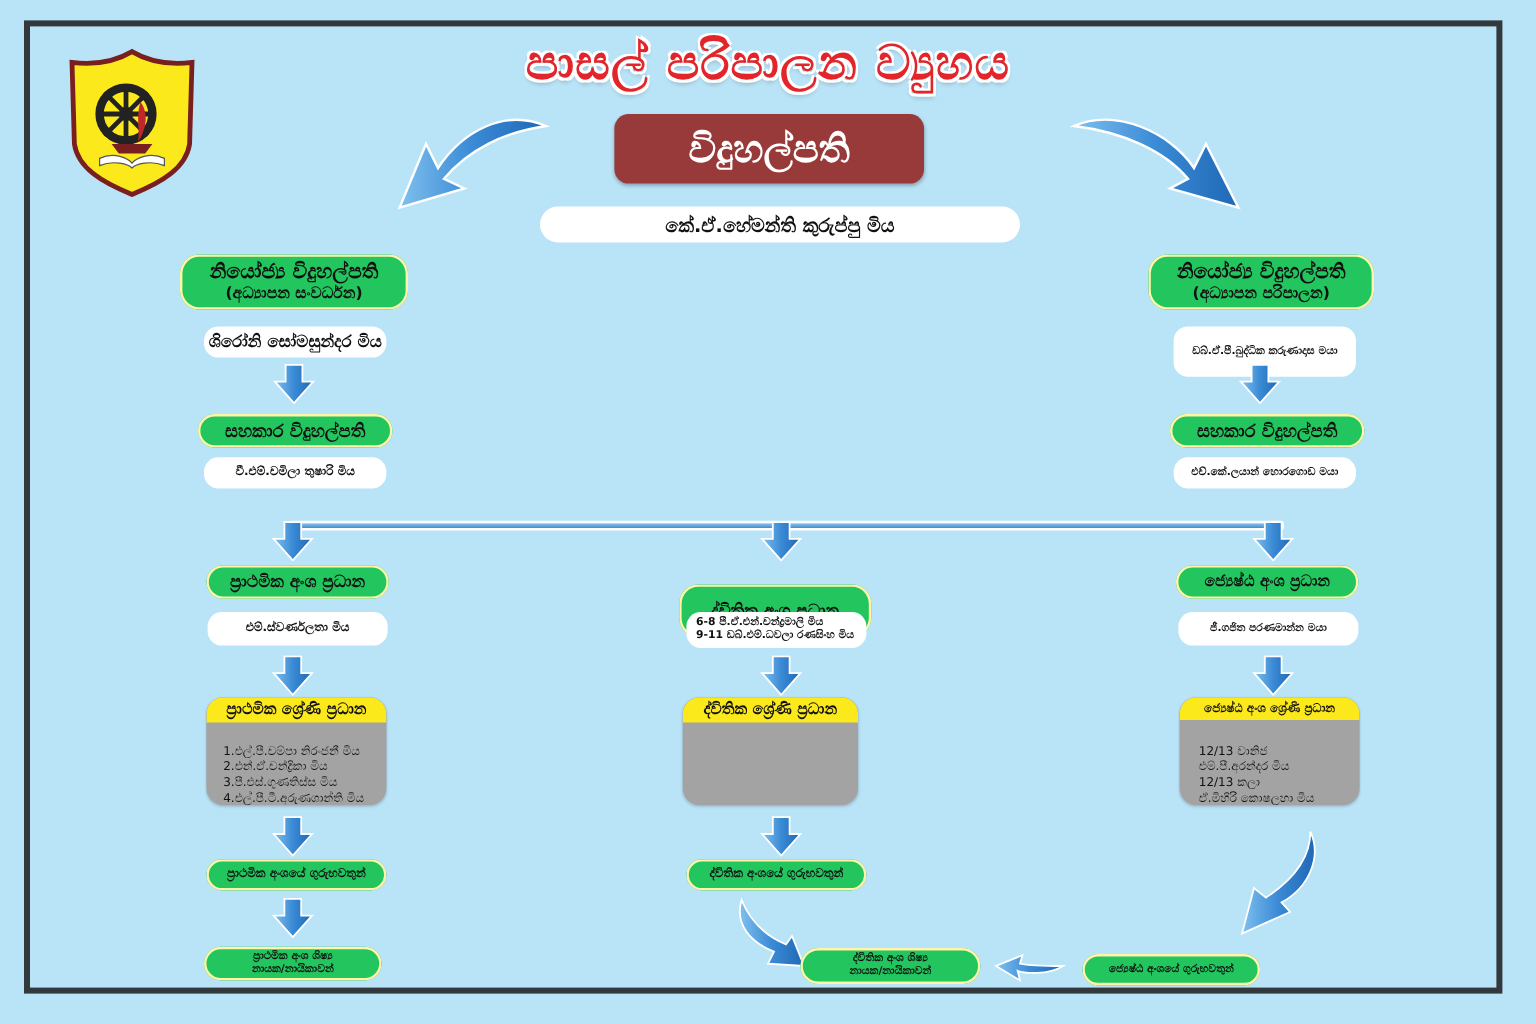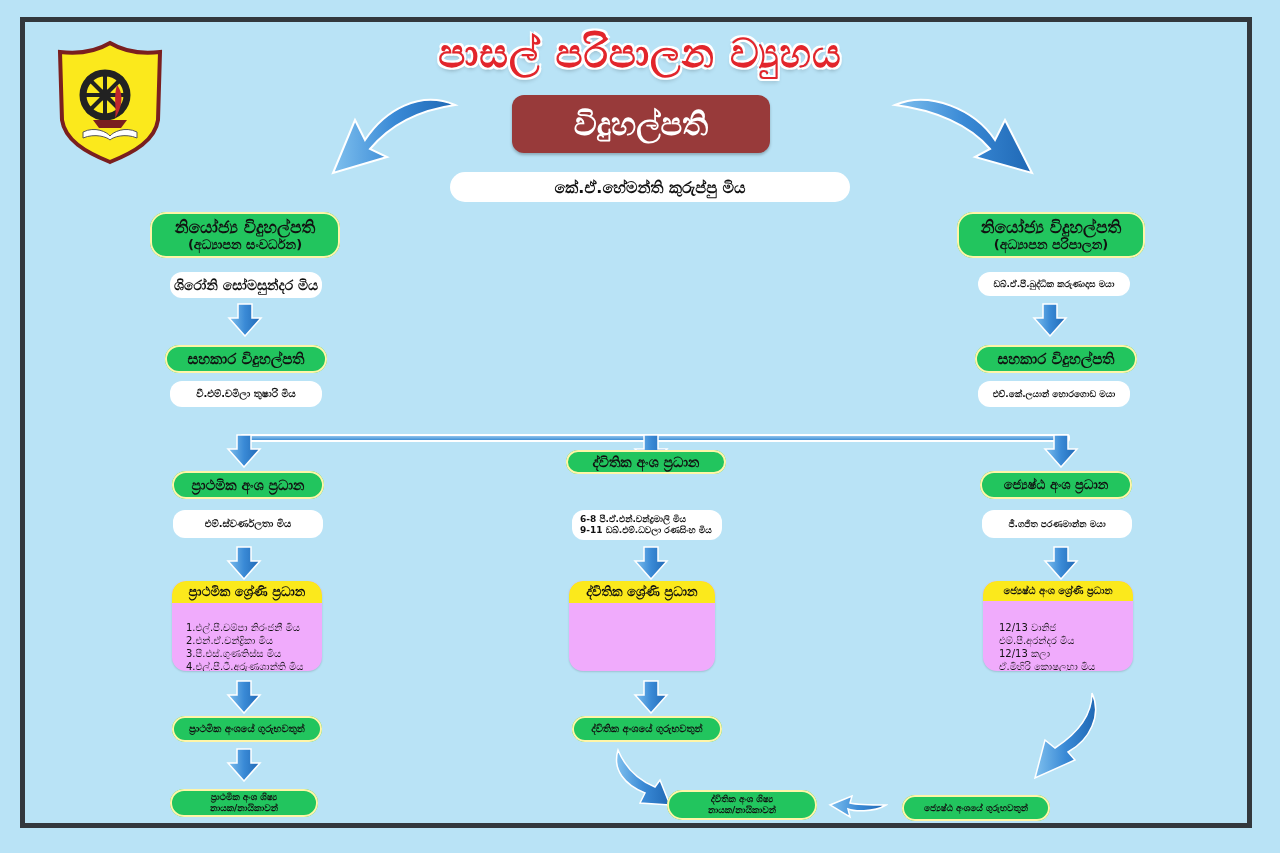--- a/index.html
+++ b/index.html
@@ -39,21 +39,21 @@
     box-shadow: 0 0 0 2px #fff5a8 inset;
     line-height: 1.2;
   }
   .wpill {
     background: #fff; border-radius: 12px;
     font-weight: bold; color: #111; text-align: center;
     display: flex; align-items: center; justify-content: center;
     line-height: 1.2;
   }
   .card {
-    background: #f0abfc; border-radius: 14px; overflow: hidden;
+    background: #a3a3a3; border-radius: 14px; overflow: hidden;
     box-shadow: 0 1px 2px rgba(0,0,0,0.15);
   }
   .card-head {
     background: #fbe91c; border-radius: 14px 14px 0 0;
     font-weight: bold; text-align: center; color: #111;
     padding: 3px 4px; font-size: 13px;
   }
   .card-body { padding: 3px 12px; font-weight: normal; color: #111; margin-top: 16px; }
   .card-body div { white-space: nowrap; }
   .down-arrow { width: 36px; height: 34px; }
@@ -118,21 +118,21 @@
 <svg class="abs down-arrow" style="left:227px;top:303px;" viewBox="0 0 36 34">
     <use href="#downArrow"></use>
   </svg>
 <div class="abs ypill" style="left:165px;top:345px;width:162px;height:28px;font-size:15px;">සහකාර විදුහල්පති</div>
 <div class="abs wpill" style="left:170px;top:381px;width:152px;height:26px;font-size:10px;">වී.එම්.චමිලා තුෂාරි මිය</div>
 
 <div class="abs ypill" style="left:957px;top:212px;width:188px;height:46px;font-size:17px;">
   <span>නියෝජ්‍ය විදුහල්පති</span>
   <span style="font-size:13px">(අධ්‍යාපන පරිපාලන)</span>
 </div>
-<div class="abs wpill" style="left:978px;top:272px;width:152px;height:24px;font-size:9px;">ඩබ්.ඒ.පී.බුද්ධික කරුණාදාස මයා</div>
+<div class="abs wpill" style="left:978px;top:272px;width:152px;height:42px;font-size:9px;">ඩබ්.ඒ.පී.බුද්ධික කරුණාදාස මයා</div>
 <svg class="abs down-arrow" style="left:1032px;top:303px;" viewBox="0 0 36 34">
     <use href="#downArrow"></use>
   </svg>
 <div class="abs ypill" style="left:975px;top:345px;width:162px;height:28px;font-size:15px;">සහකාර විදුහල්පති</div>
 <div class="abs wpill" style="left:978px;top:381px;width:152px;height:26px;font-size:9px;">එච්.කේ.ලයාන් හොරගොඩ මයා</div>
 
 <div class="abs connector"></div>
 <svg class="abs down-arrow" style="left:226px;top:434px;" viewBox="0 0 36 34">
     <use href="#downArrow"></use>
   </svg>
@@ -163,21 +163,21 @@
   </svg>
 <div class="abs ypill" style="left:172px;top:716px;width:150px;height:26px;font-size:10px;">ප්‍රාථමික අංශයේ ගුරුභවතුන්</div>
 <svg class="abs down-arrow" style="left:226px;top:748px;" viewBox="0 0 36 34">
     <use href="#downArrow"></use>
   </svg>
 <div class="abs ypill" style="left:170px;top:789px;width:148px;height:28px;font-size:9px;">
   <span>ප්‍රාථමික අංශ ශිෂ්‍ය</span>
   <span>නායක/නායිකාවන්</span>
 </div>
 
-<div class="abs ypill" style="left:566px;top:450px;width:160px;height:24px;font-size:14px;">ද්විතික අංශ ප්‍රධාන</div>
+<div class="abs ypill" style="left:566px;top:487px;width:160px;height:44px;font-size:14px;">ද්විතික අංශ ප්‍රධාන</div>
 <div class="abs wpill" style="left:572px;top:510px;width:150px;height:30px;font-size:9px;flex-direction:column;align-items:flex-start;padding-left:8px;box-sizing:border-box;">
   <span>6-8 පී.ඒ.එන්.චන්ද්‍රමාලි මිය</span>
   <span>9-11 ඩබ්.එම්.ධවලා රණසිංහ මිය</span>
 </div>
 <svg class="abs down-arrow" style="left:633px;top:546px;" viewBox="0 0 36 34">
     <use href="#downArrow"></use>
   </svg>
 <div class="abs card" style="left:569px;top:581px;width:146px;height:90px;">
   <div class="card-head">ද්විතික ශ්‍රේණි ප්‍රධාන</div>
 </div>

